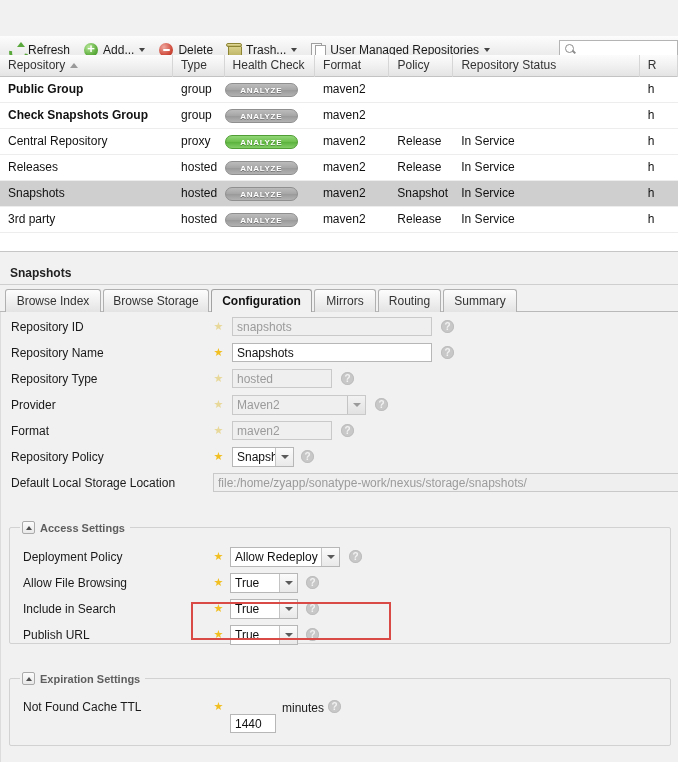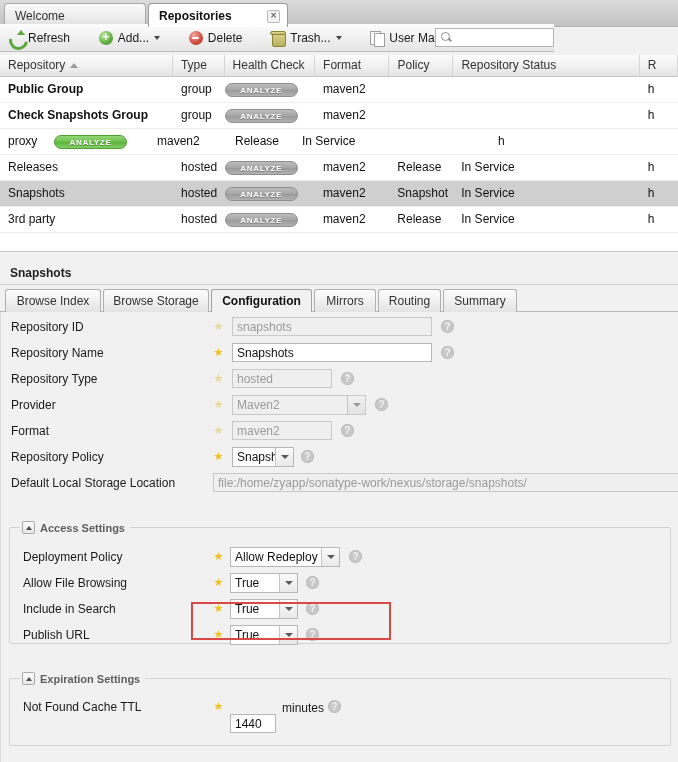--- a/index.html
+++ b/index.html
@@ -51,25 +51,25 @@
     width:11px; height:11px;
     border:1px solid #b9b9b9; border-radius:2px;
     background:#f4f4f4;
     font-size:8px; line-height:10px; text-align:center; color:#6b6b6b;
     font-family:"Liberation Sans",sans-serif;
     cursor:pointer;
   }
 
   
   .toolbar {
-    position:absolute; left:0; top:24px; width:554px; height:28px;
+    position:absolute; left:0; top:36px; width:678px; height:28px;
     background: linear-gradient(to bottom,#fdfdfd 0%, #f0f0f0 50%, #e6e6e6 100%);
     border-bottom:1px solid #bdbdbd;
     box-sizing:border-box;
-    display:flex; align-items:center;justify-content:space-between;
+    display:flex; align-items:center;
   }
   .tbtn {
     display:flex; align-items:center; height:22px;
     padding: 0 4px 0 3px; margin-left:4px;
     font-size:12px; color:#1a1a1a; cursor:pointer;
     border:1px solid transparent; border-radius:3px;
     white-space:nowrap;
   }
   .tbtn .lbl { margin-left:4px; }
   .caret {
@@ -317,29 +317,20 @@
   .redbox {
     position:absolute; box-sizing:border-box;
     border:2px solid #d94a46; pointer-events:none; z-index:5;
   }
 </style>
 </head>
 <body>
 
 <div id="app">
 
-  <div class="tabstrip">
-    <div class="tab inactive" id="tab-welcome">
-      <span>Welcome</span>
-    </div>
-    <div class="tab active" id="tab-repositories">
-      <span>Repositories</span>
-      <span class="tab-close">✕</span>
-    </div>
-  </div>
 
   <div class="toolbar">
     <div class="tbtn">
       <span class="ico ico-refresh"></span>
       <span class="lbl">Refresh</span>
     </div>
     <div class="tbtn">
       <span class="ico ico-add"></span>
       <span class="lbl">Add...</span>
       <span class="caret"></span>
@@ -393,20 +384,21 @@
           <div class="gc c1">group</div>
           <div class="gc c2 hc">
             <span class="badge grey">ANALYZE</span>
           </div>
           <div class="gc c3">maven2</div>
           <div class="gc c4"></div>
           <div class="gc c5"></div>
           <div class="gc c6">h</div>
         </div>
         <div class="grow">
+          <div class="gc c0">Central Repository</div>
           <div class="gc c1">proxy</div>
           <div class="gc c2 hc">
             <span class="badge green">ANALYZE</span>
           </div>
           <div class="gc c3">maven2</div>
           <div class="gc c4">Release</div>
           <div class="gc c5">In Service</div>
           <div class="gc c6">h</div>
         </div>
         <div class="grow">

